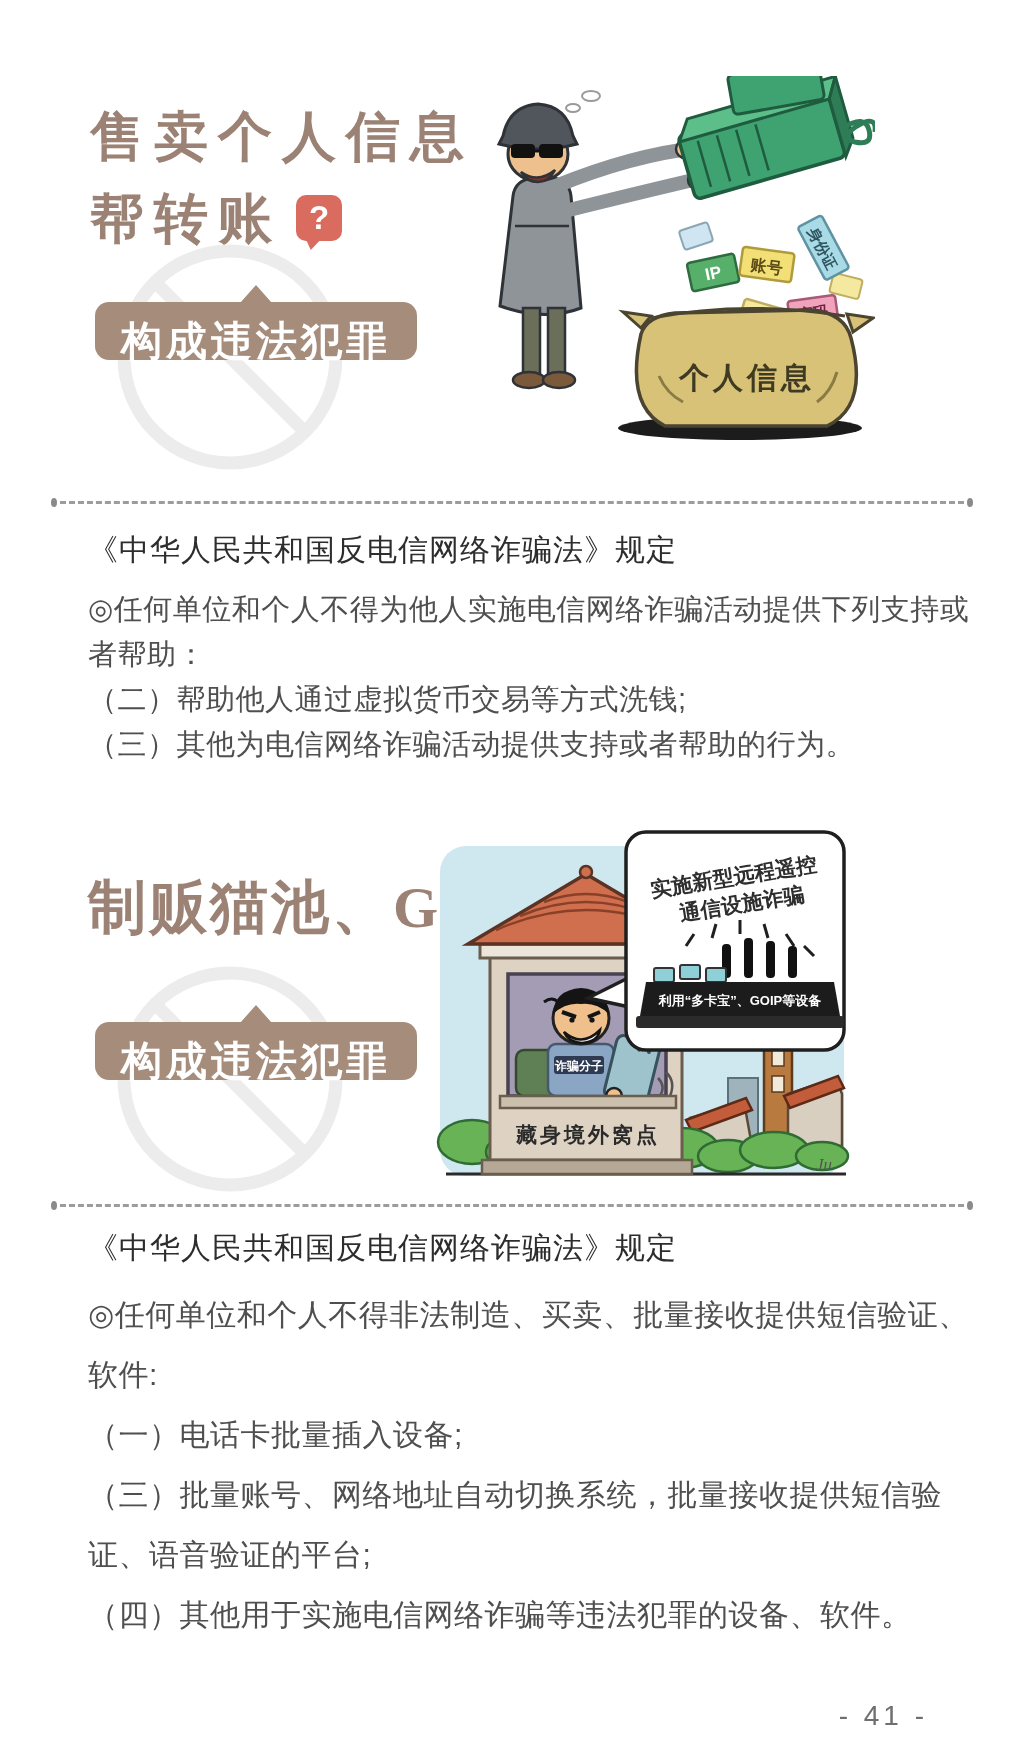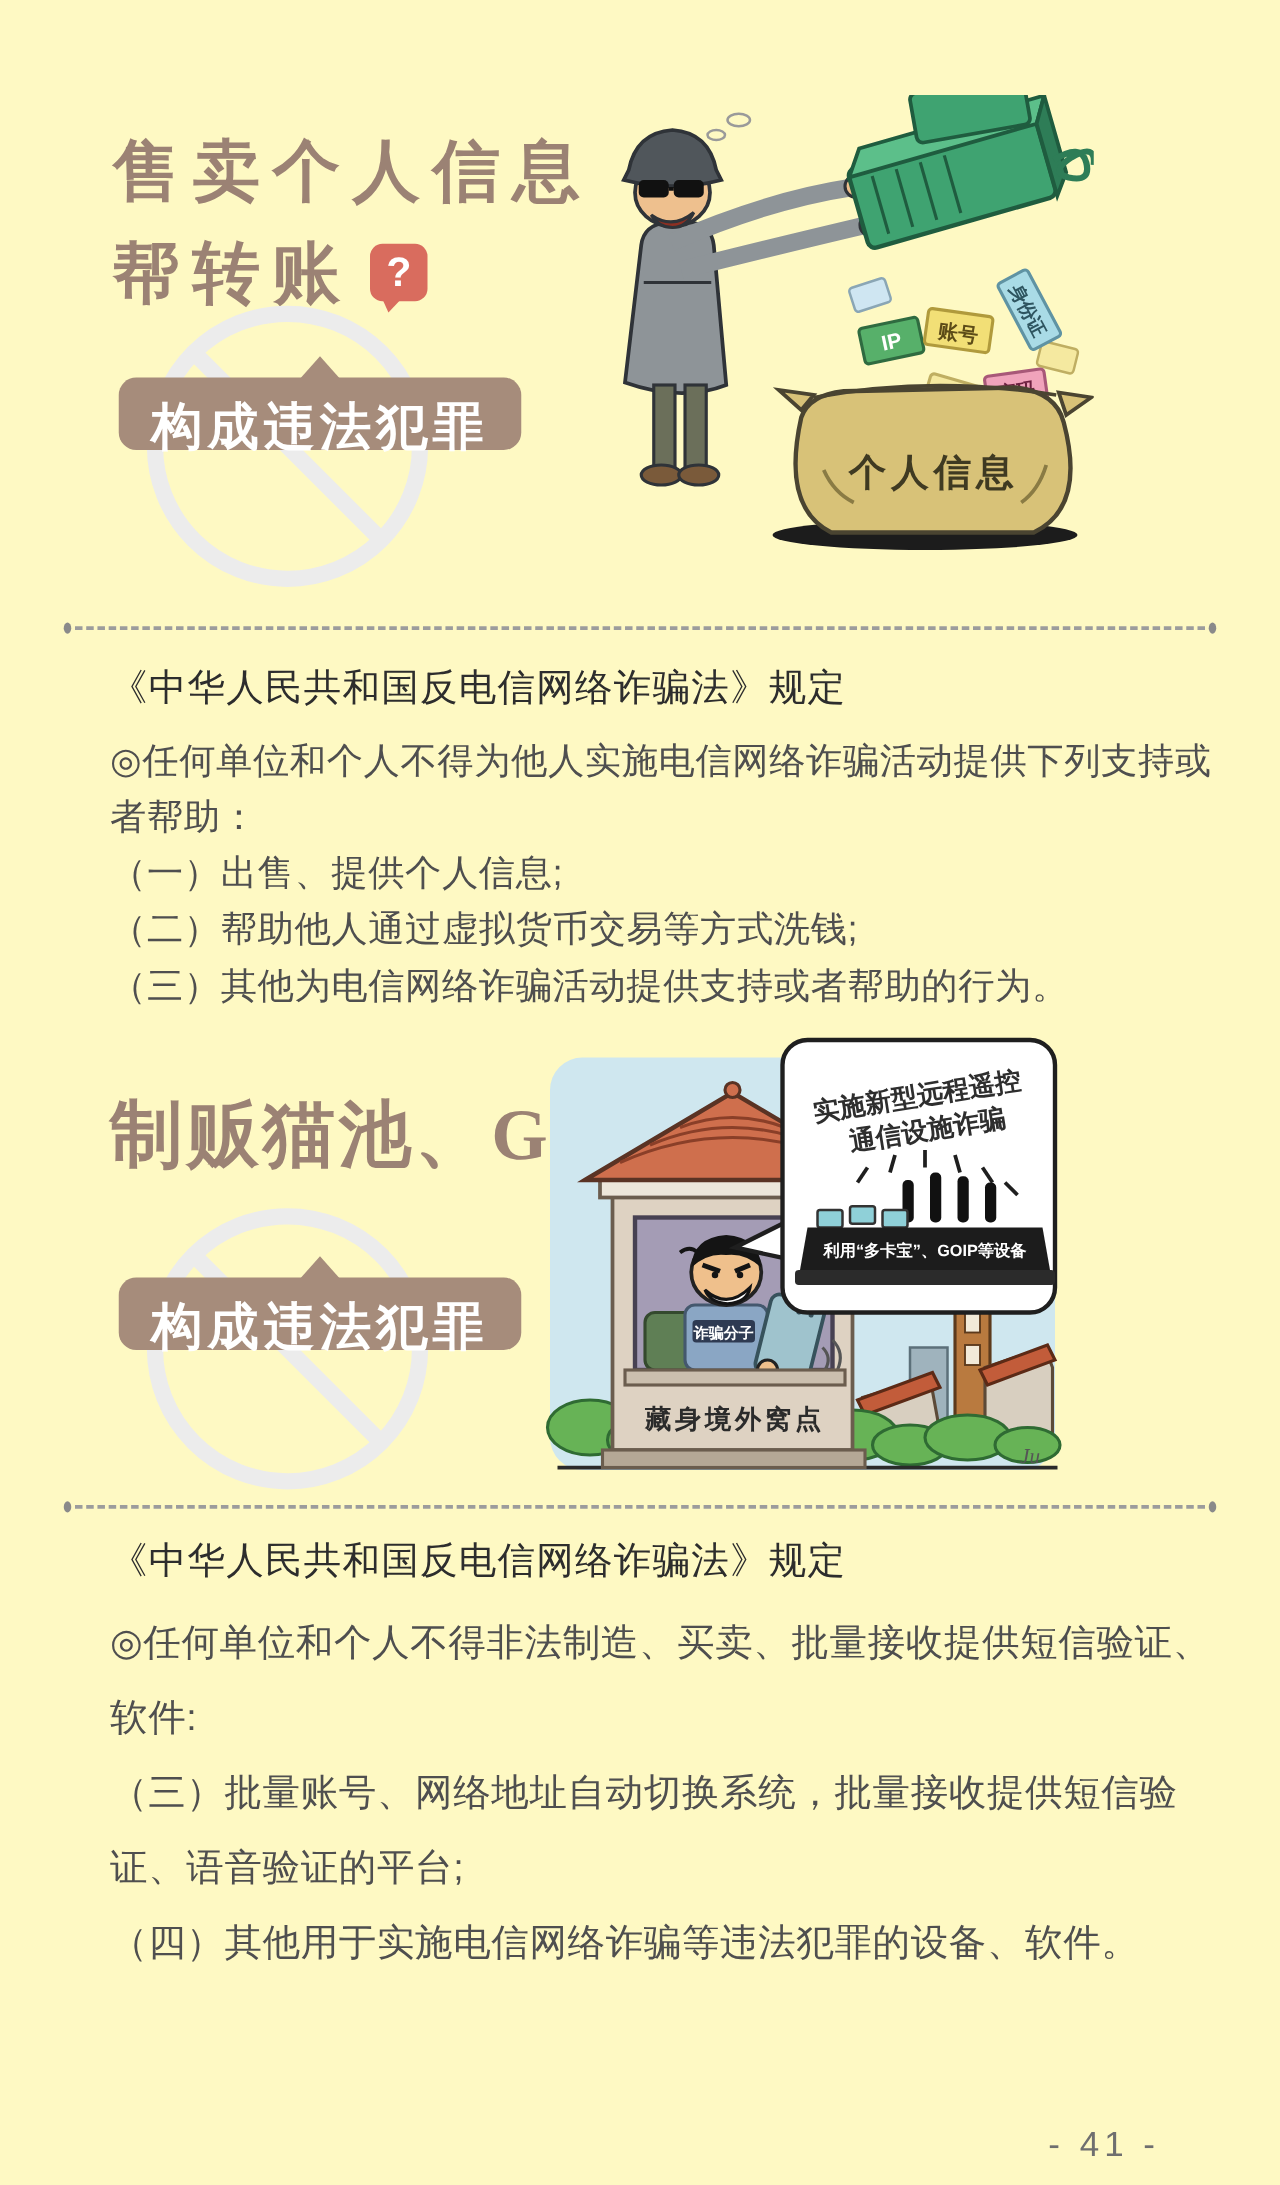--- a/index.html
+++ b/index.html
@@ -1,18 +1,18 @@
 <!DOCTYPE html>
 <html><head>
 <meta charset="utf-8">
 <style>
   html,body{margin:0;padding:0;background:#e9e9e9;}
   .page{
     position:relative;width:1024px;height:1748px;margin:0 auto;
-    background:#fef9c3;overflow:hidden;
+    background:#ffffff;overflow:hidden;
     font-family:"Liberation Sans","DejaVu Sans",sans-serif;
   }
   
   .big-title{
     position:absolute;color:#9b8274;font-weight:bold;
     font-family:"Liberation Serif","DejaVu Serif",serif;
   }
   .title1{left:90px;top:60px;font-size:54px;line-height:82px;letter-spacing:10px;}
   .title2{left:88px;top:834px;font-size:58px;line-height:70px;letter-spacing:3px;white-space:nowrap;}
   
@@ -156,21 +156,20 @@
       <path d="M214 300 q8 18 24 26 M392 296 q-6 20 -20 30" fill="none" stroke="#8a7b44" stroke-width="3"></path>
       <text x="302" y="312" text-anchor="middle" font-size="30" font-weight="bold" fill="#3f3a22" letter-spacing="4">个人信息</text>
     </g>
   </svg>
 
   <div class="dash dash1"></div>
 
   <div class="law law1">
     <div class="law-head">《中华人民共和国反电信网络诈骗法》规定</div>
     <div class="law-line">◎任何单位和个人不得为他人实施电信网络诈骗活动提供下列支持或者帮助：</div>
-    <div class="law-line">（一）出售、提供个人信息;</div>
     <div class="law-line">（二）帮助他人通过虚拟货币交易等方式洗钱;</div>
     <div class="law-line">（三）其他为电信网络诈骗活动提供支持或者帮助的行为。</div>
   </div>
 
   <h1 class="big-title title2">
     <span>制贩猫池、GOIP 设备</span><span class="qbadge big">?</span>
   </h1>
 
   <svg class="wm" style="left:90px;top:948px;" width="280" height="262" viewBox="0 0 280 262">
     <circle cx="140" cy="131" r="106" fill="none" stroke="#ececec" stroke-width="13"></circle>
@@ -269,19 +268,20 @@
     </g>
 
     <text x="392" y="344" text-anchor="middle" font-size="17" fill="#555555" class="sig">Ju</text>
   </svg>
 
   <div class="dash dash2"></div>
 
   <div class="law law2">
     <div class="law-head">《中华人民共和国反电信网络诈骗法》规定</div>
     <div class="law-line">◎任何单位和个人不得非法制造、买卖、批量接收提供短信验证、软件:</div>
+    <div class="law-line">（一）电话卡批量插入设备;</div>
     <div class="law-line">（三）批量账号、网络地址自动切换系统，批量接收提供短信验证、语音验证的平台;</div>
     <div class="law-line">（四）其他用于实施电信网络诈骗等违法犯罪的设备、软件。</div>
   </div>
 
   <div class="pagenum">- 41 -</div>
 
 </div>
 
 </body></html>

